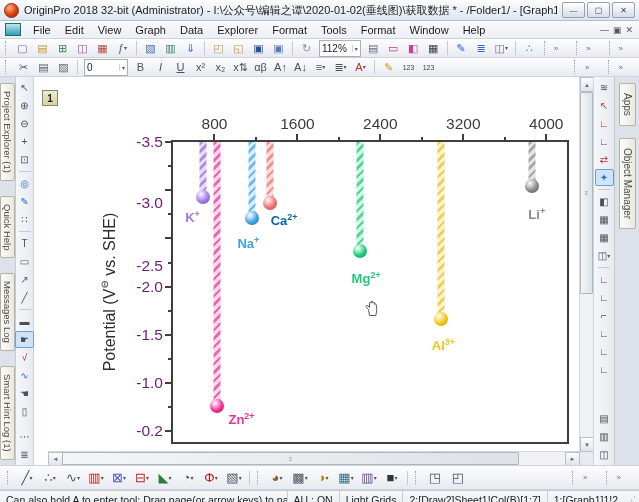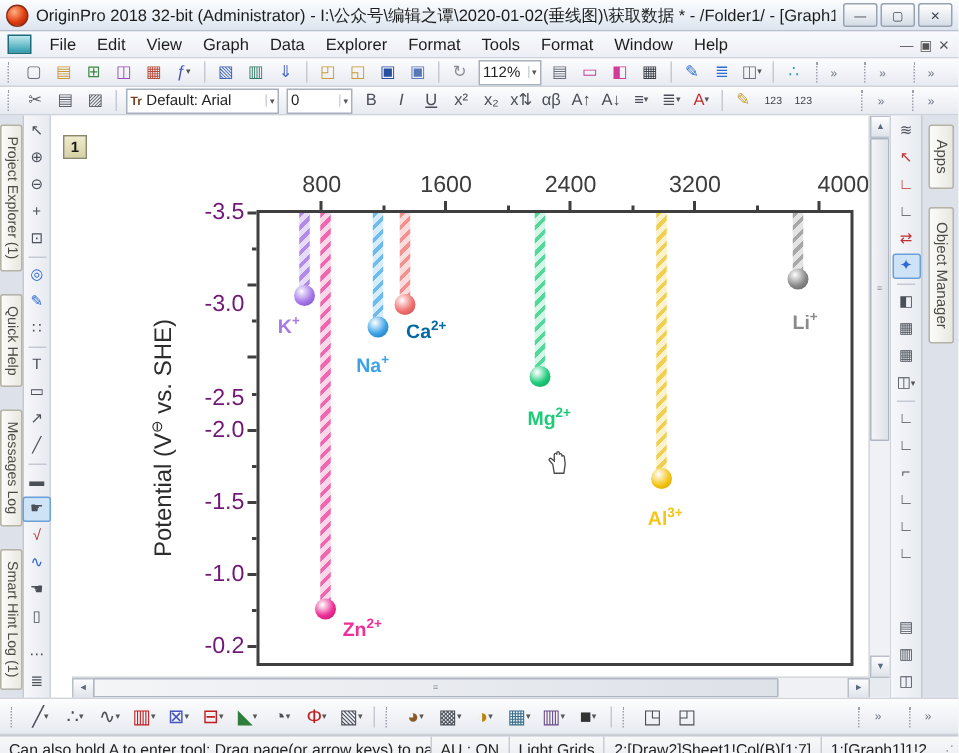--- a/index.html
+++ b/index.html
@@ -229,25 +229,20 @@
         <span class="g" style="color: rgb(90, 95, 104);">✂</span>
       </span>
       <span class="tbico">
         <span class="g" style="color: rgb(90, 95, 104);">▤</span>
       </span>
       <span class="tbico">
         <span class="g" style="color: rgb(90, 95, 104);">▨</span>
       </span>
     </span>
   <span class="tbsep"></span>
-  <span class="combo" style="width:96px">
-    <span class="tt">Tr</span>
-    <span class="cv">Default: Arial</span>
-    <span class="arrow">▾</span>
-  </span>
   <span class="combo" style="width:38px">
     <span class="cv">0</span>
     <span class="arrow">▾</span>
   </span>
   <span class="strip">
       <span class="tbico">
         <span class="g">B</span>
       </span>
       <span class="tbico">
         <span class="g" style="font-style: italic;">I</span>
@@ -388,21 +383,21 @@
       <div class="ytitle"><span>Potential (V</span><sup>⊖</sup><span> vs. SHE)</span></div>
     <div class="xtick major" style="left: 41.4737px;"></div>
         <div class="xlabel" style="left: 41.4737px;">800</div>
         <div class="xtick major" style="left: 124.421px;"></div>
         <div class="xlabel" style="left: 124.421px;">1600</div>
         <div class="xtick major" style="left: 207.368px;"></div>
         <div class="xlabel" style="left: 207.368px;">2400</div>
         <div class="xtick major" style="left: 290.316px;"></div>
         <div class="xlabel" style="left: 290.316px;">3200</div>
         <div class="xtick major" style="left: 373.263px;"></div>
-        <div class="xlabel" style="left: 373.263px; margin-left: 16px;">4000</div>
+        <div class="xlabel" style="left: 373.263px;">4000</div>
         <div class="xtick minor" style="left: 82.9474px;"></div>
         <div class="xtick minor" style="left: 165.895px;"></div>
         <div class="xtick minor" style="left: 248.842px;"></div>
         <div class="xtick minor" style="left: 331.789px;"></div>
         <div class="ytick major" style="top: 0px;"></div>
         <div class="ylabel" style="top: 0px;">-3.5</div>
         <div class="ytick major" style="top: 48.2315px;"></div>
         <div class="ylabel" style="top: 61px;">-3.0</div>
         <div class="ytick major" style="top: 96.463px;"></div>
         <div class="ylabel" style="top: 96.463px; margin-top: 28px;">-2.5</div>

